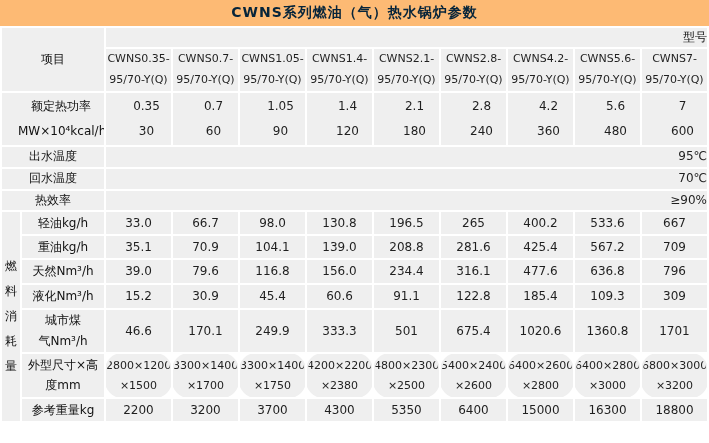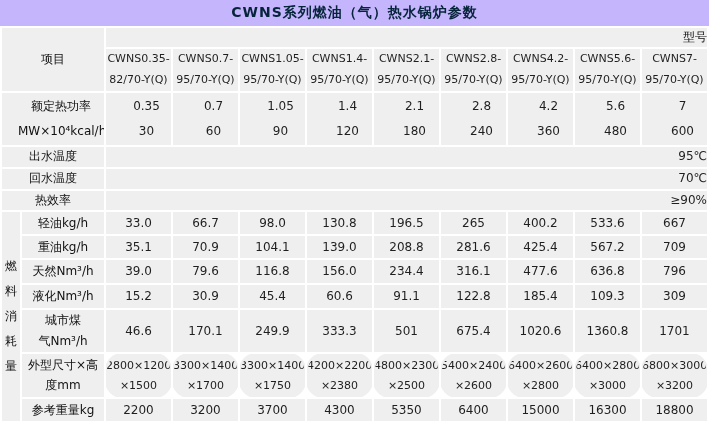--- a/index.html
+++ b/index.html
@@ -4,21 +4,21 @@
 <style>
   html,body{margin:0;padding:0;background:#ffffff;}
   body{
     width:709px;
     font-family:"DejaVu Sans","Liberation Sans",sans-serif;
     color:#1f1f1f;
     -webkit-font-smoothing:antialiased;
   }
   .title-bar{
     width:709px;height:26px;
-    background:#c4b5fd;
+    background:#fdba74;
     color:#06243a;
     display:flex;align-items:center;justify-content:center;
     font-size:14px;font-weight:bold;letter-spacing:1px;
   }
   table.spec{
     width:709px;
     border-collapse:collapse;
     table-layout:fixed;
     font-size:12px;
   }
@@ -77,21 +77,21 @@
       <col>
       <col>
   </colgroup>
   <tbody>
     <tr class="r-modelrow">
       <td class="lbl" colspan="2" rowspan="2">项目</td>
       <td class="lbl merged" colspan="9">型号</td>
     </tr>
     <tr class="r-models">
         <td class="val model">CWNS0.35-
-82/70-Y(Q)</td>
+95/70-Y(Q)</td>
         <td class="val model">CWNS0.7-
 95/70-Y(Q)</td>
         <td class="val model">CWNS1.05-
 95/70-Y(Q)</td>
         <td class="val model">CWNS1.4-
 95/70-Y(Q)</td>
         <td class="val model">CWNS2.1-
 95/70-Y(Q)</td>
         <td class="val model">CWNS2.8-
 95/70-Y(Q)</td>

